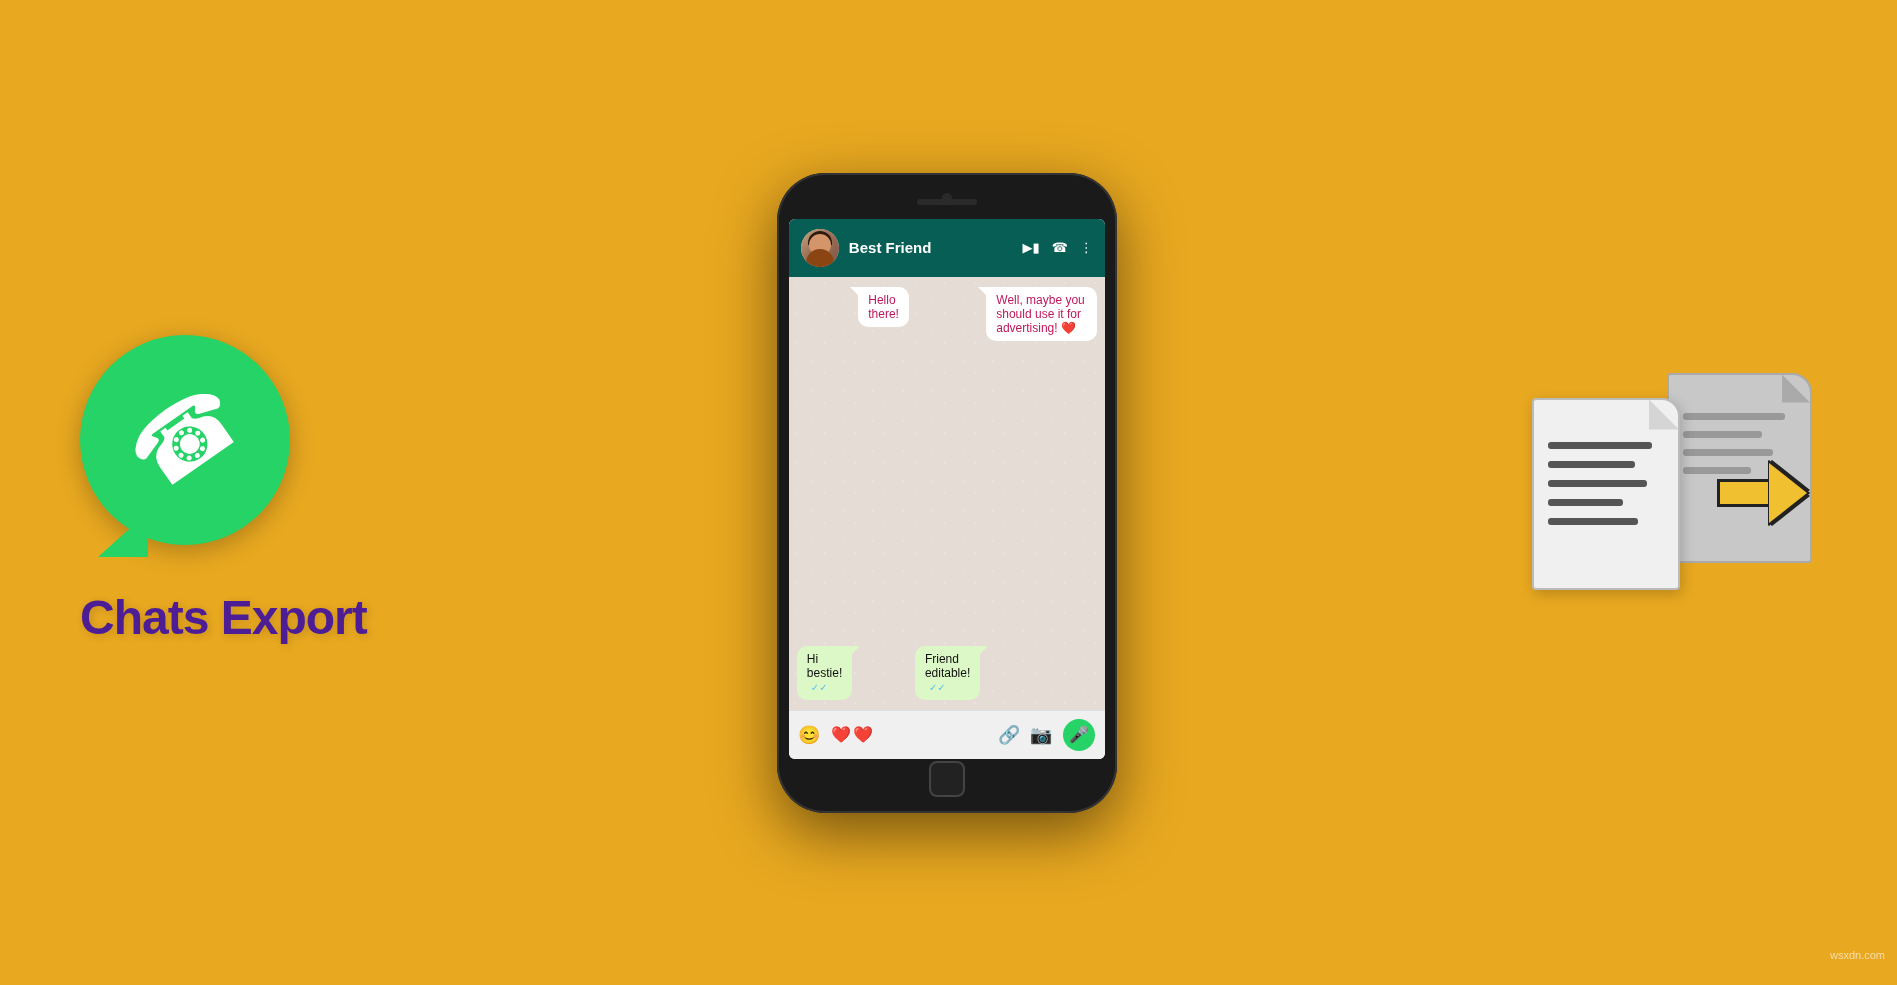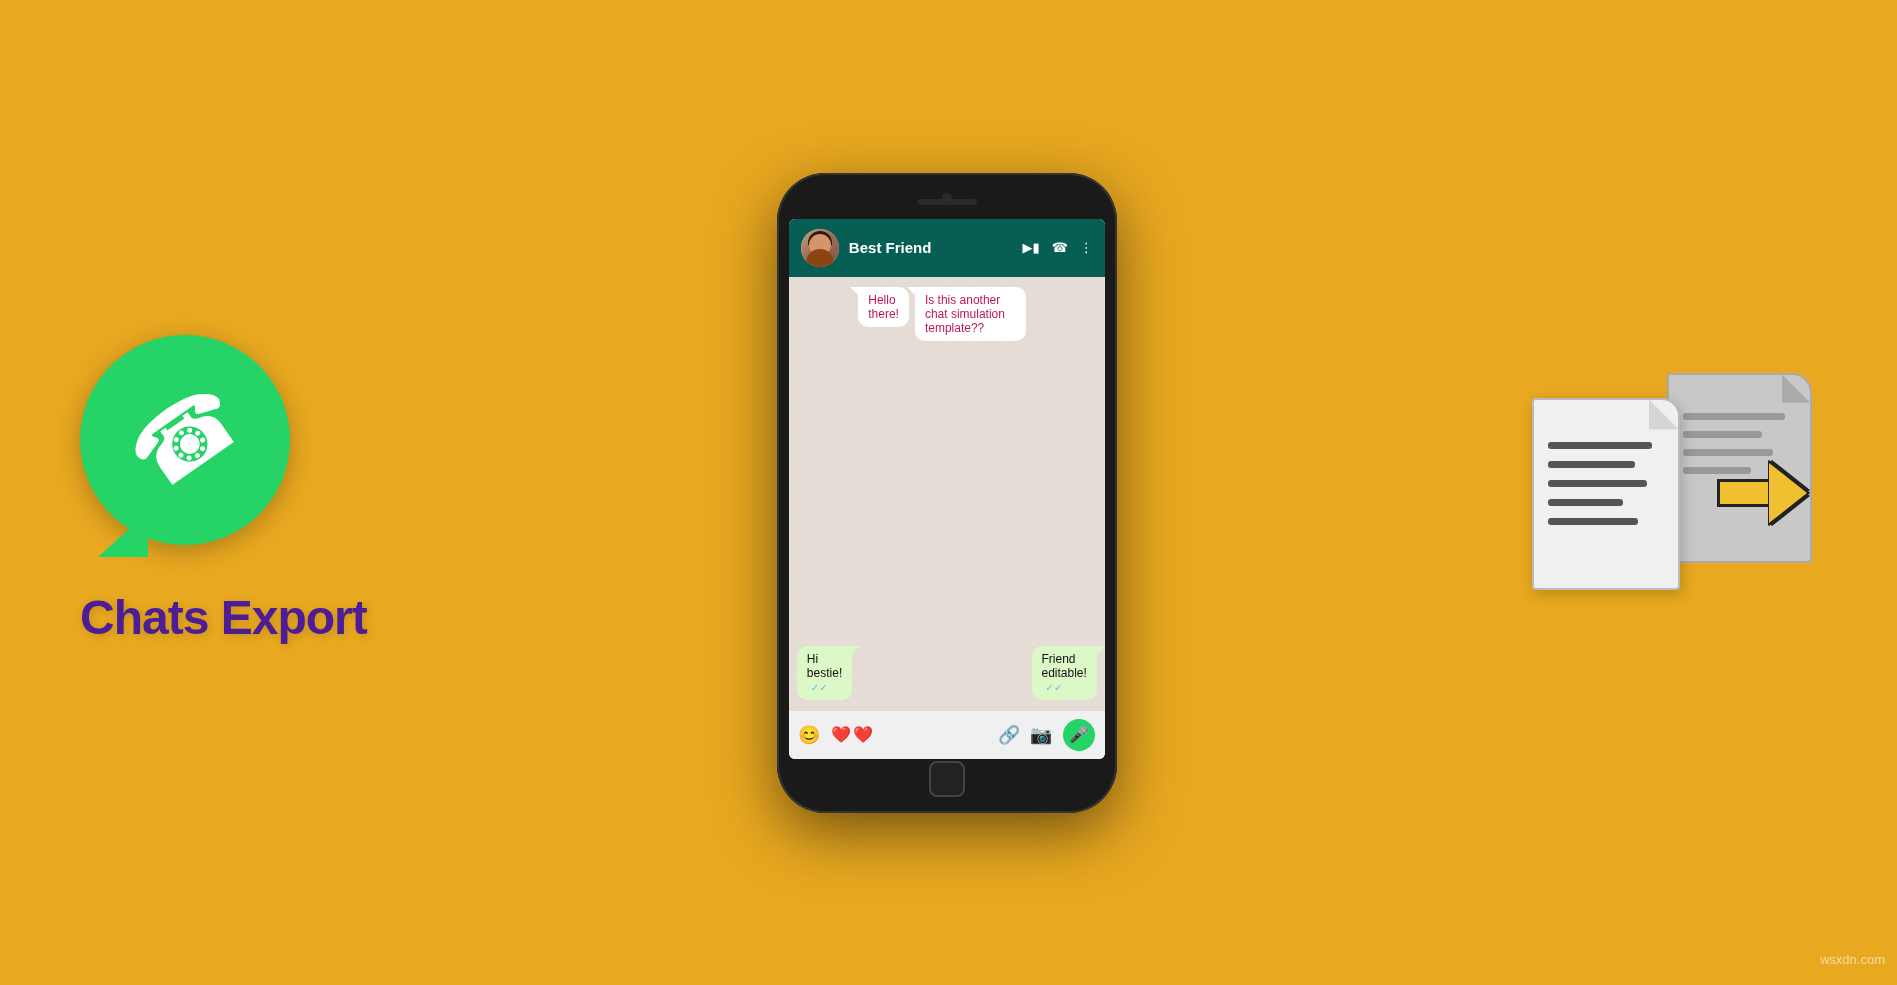--- a/index.html
+++ b/index.html
@@ -333,23 +333,23 @@
     
     .right-section {
       display: flex;
       align-items: center;
       justify-content: center;
     }
 
     
     .watermark {
       position: absolute;
-      bottom: 18px;
+      bottom: 24px;
       right: 12px;
-      font-size: 13px;
+      font-size: 11px;
       color: rgba(255,255,255,0.6);
     }
 
   </style>
 </head>
 <body>
 
 <div class="main-container">
 
   <div class="left-section">
@@ -399,30 +399,30 @@
 
           <div class="msg-sent">
             <span>Hi bestie!</span>
             <span class="msg-tick">✓✓</span>
           </div>
 
           <div class="msg-received">
             <span>Hello there!</span>
           </div>
 
-          <div class="msg-received">
-            <span>Is this another chat simulation template??</span>
-          </div>
 
 
           <div class="msg-sent">
             <span>Friend editable!</span>
             <span class="msg-tick">✓✓</span>
           </div>
 
+          <div class="msg-received">
+            <span>Well, maybe you should use it for advertising! ❤️</span>
+          </div>
         </div>
 
         <div class="wa-toolbar">
           <span class="wa-toolbar-icon">😊</span>
           <div class="wa-toolbar-hearts">
             <span class="wa-toolbar-heart">❤️</span>
             <span class="wa-toolbar-heart">❤️</span>
           </div>
           <div class="wa-toolbar-right">
             <span class="wa-toolbar-icon">🔗</span>

